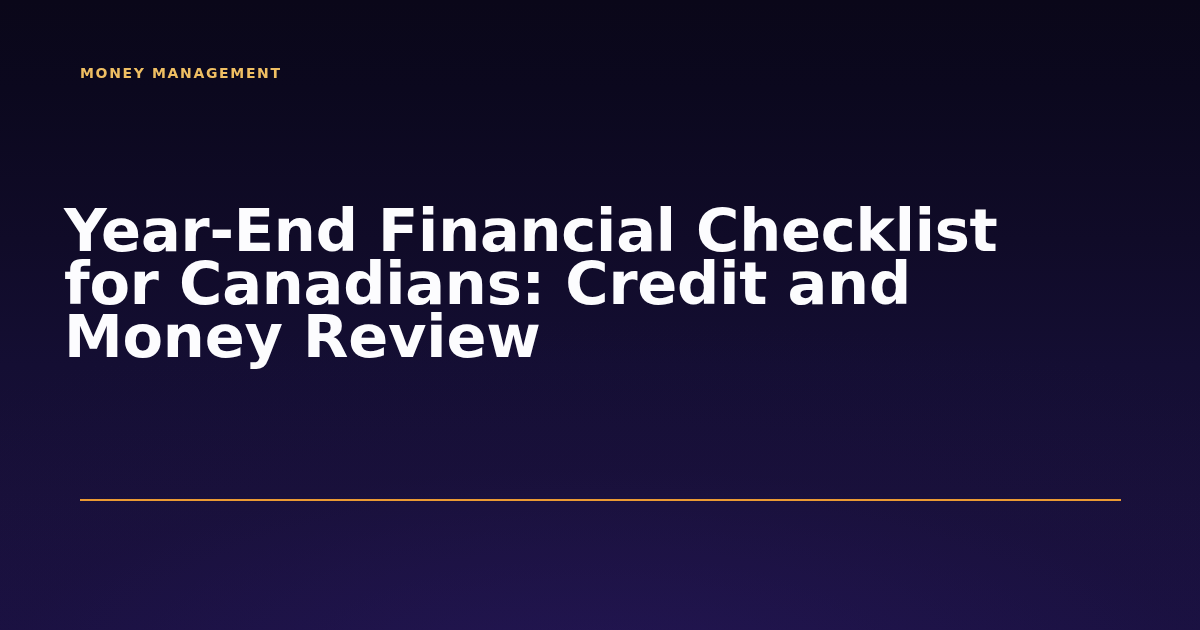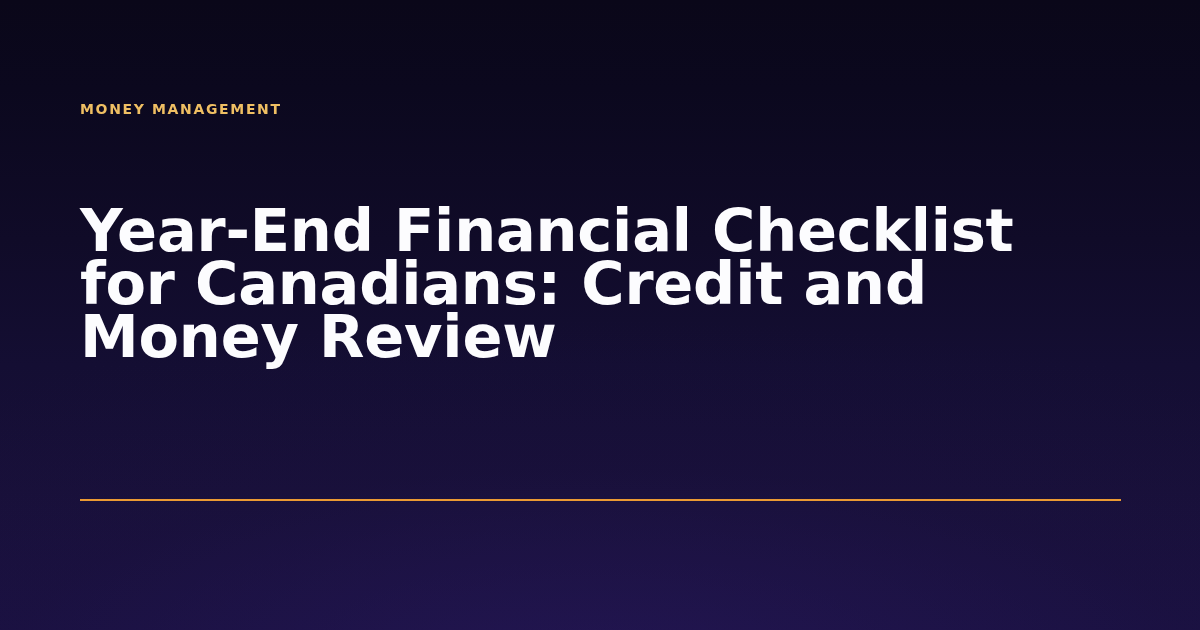--- a/index.html
+++ b/index.html
@@ -57,27 +57,26 @@
     position: absolute;
     left: 80px;
     top: 64px;
     font-size: 14px;
     font-weight: 700;
     letter-spacing: 1.65px;
     line-height: 18px;
     color: #efbf63;
     text-transform: uppercase;
     white-space: nowrap;
-    margin-top: 36px;
   }
 
   
   .headline {
     position: absolute;
-    left: 80px;
+    left: 64px;
     top: 204px;
     width: 960px;
     font-size: 59px;
     font-weight: 700;
     line-height: 53px;
     letter-spacing: -0.2px;
     color: #fcfcfe;
   }
 
   

